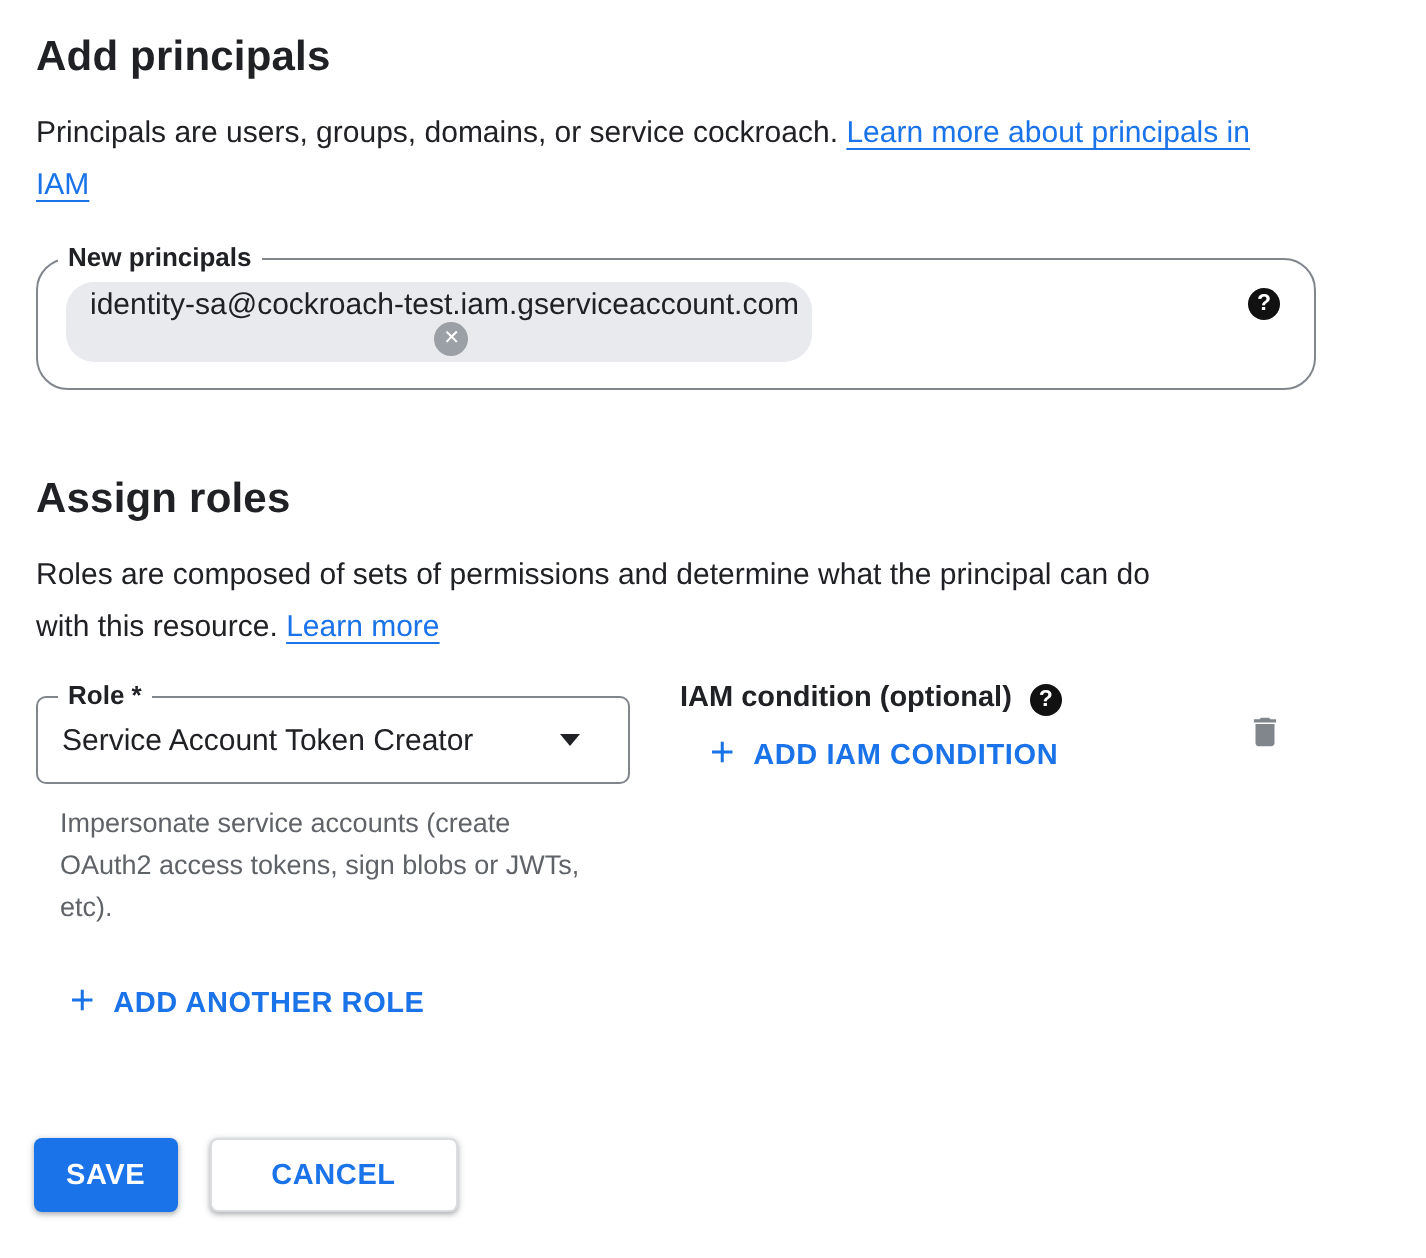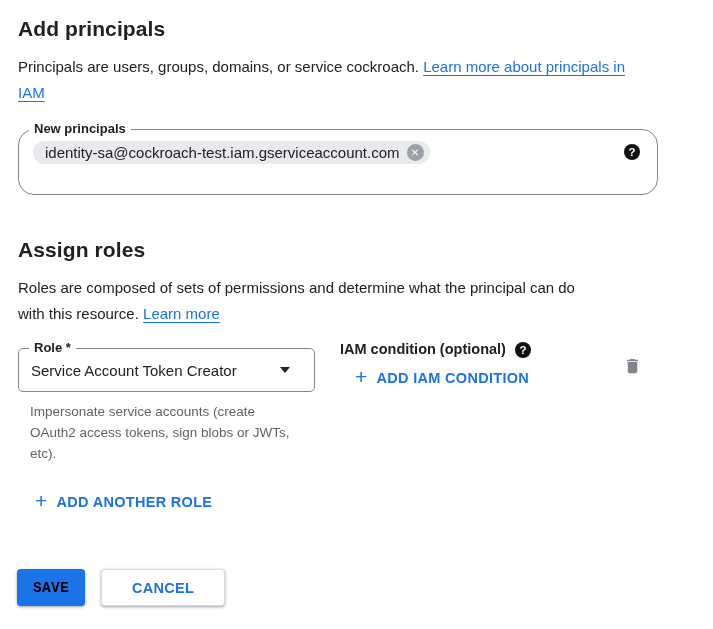--- a/index.html
+++ b/index.html
@@ -69,20 +69,21 @@
     top: 11px;
     left: 14px;
     display: inline-flex;
     align-items: center;
     background: #e8eaed;
     border-radius: 14px;
     padding: 3px 6px 3px 12px;
     font-size: 15px;
     color: #202124;
     white-space: nowrap;
+    flex-direction: column;
   }
   .chip-close {
     width: 17px;
     height: 17px;
     margin-left: 7px;
     border-radius: 50%;
     background: #9aa0a6;
     color: #ffffff;
     font-size: 10px;
     font-weight: 700;
@@ -207,25 +208,24 @@
     border-radius: 4px;
     font-family: inherit;
     font-size: 14.5px;
     font-weight: 700;
     letter-spacing: 0.3px;
     cursor: pointer;
     box-shadow: 0 1px 2px rgba(60,64,67,0.30), 0 1px 3px 1px rgba(60,64,67,0.15);
   }
   .btn-primary {
     background: #1a73e8;
-    color: #000000;
+    color: #ffffff;
     border: none;
     padding: 0 16px;
     margin-left: -1px;
-    font-family: Liberation Mono, monospace;
   }
   .btn-secondary {
     background: #ffffff;
     color: #1a73e8;
     border: 1px solid #dadce0;
     padding: 0 30px;
   }
 </style>
 </head>
 <body>

